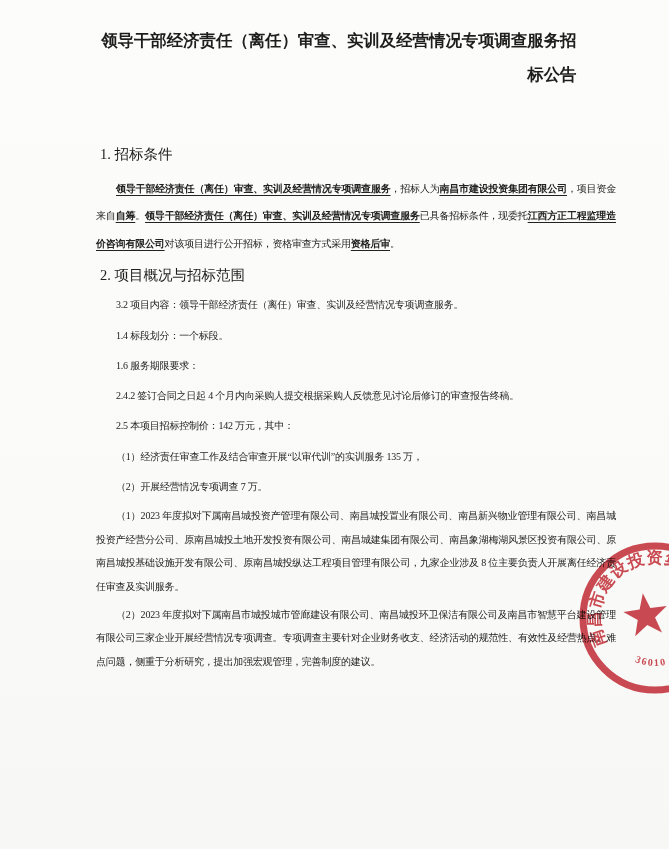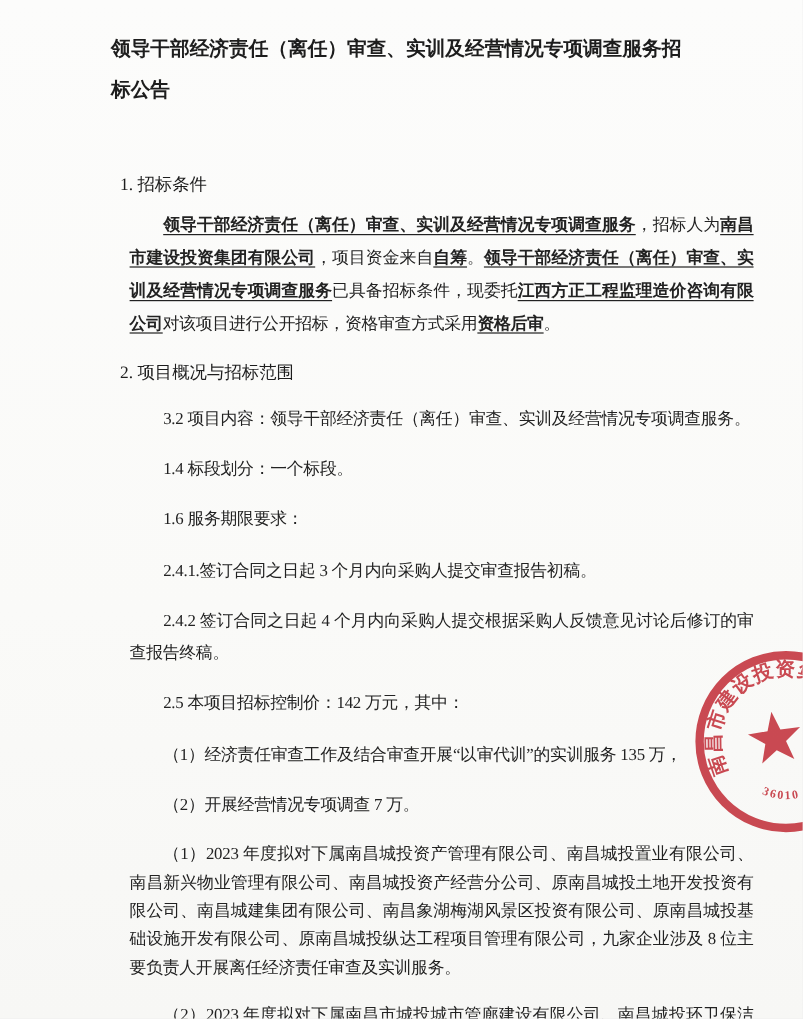--- a/index.html
+++ b/index.html
@@ -9,31 +9,31 @@
     font-family:"Liberation Serif","DejaVu Serif",serif;
   }
   .page{
     position:relative;width:669px;height:849px;overflow:hidden;
     background:linear-gradient(180deg,#fcfcfb 0%,#fafaf8 60%,#f7f7f5 100%);
     color:#1d1d1d;
   }
   .title{
     width:484px;margin:0 auto;padding-top:24px;
     font-size:16.4px;font-weight:700;line-height:34px;
-    text-align:left;letter-spacing:0;
+    text-align:right;letter-spacing:0;
   }
   .content{padding:0 57px 0 92px;}
   h2.sec-heading{
     margin:0 0 0 8px;font-size:14.5px;font-weight:400;line-height:20px;
   }
   .sec1 h2.sec-heading{margin-top:52px;}
   .sec2 h2.sec-heading{margin-top:8px;}
   p.para{
-    margin:16px;width:520px;
-    font-size:14px;letter-spacing:-0.2px;
+    margin:4px;width:520px;
+    font-size:10px;letter-spacing:-0.2px;
     text-align:justify;text-indent:2em;
     color:#222;
   }
   .sec1 p.para{margin-top:11px;line-height:27.4px;}
   #section2-items{margin-top:7px;}
   .sec2 p.item{line-height:26.3px;}
   .sec2 p.long{line-height:23.6px;}
   .seg.u{
     font-weight:700;
     text-decoration:underline;
@@ -64,21 +64,20 @@
       <h2 class="sec-heading">1. 招标条件</h2>
       <p class="para" id="section1-para"><span class="seg u">领导干部经济责任（离任）审查、实训及经营情况专项调查服务</span><span class="seg">，招标人为</span><span class="seg u">南昌市建设投资集团有限公司</span><span class="seg">，项目资金来自</span><span class="seg u">自筹</span><span class="seg">。</span><span class="seg u">领导干部经济责任（离任）审查、实训及经营情况专项调查服务</span><span class="seg">已具备招标条件，现委托</span><span class="seg u">江西方正工程监理造价咨询有限公司</span><span class="seg">对该项目进行公开招标，资格审查方式采用</span><span class="seg u">资格后审</span><span class="seg">。</span></p>
     </div>
 
     <div class="sec2">
       <h2 class="sec-heading">2. 项目概况与招标范围</h2>
       <div id="section2-items">
           <p class="para item">3.2 项目内容：领导干部经济责任（离任）审查、实训及经营情况专项调查服务。</p>
           <p class="para item">1.4 标段划分：一个标段。</p>
           <p class="para item">1.6 服务期限要求：</p>
-          <p class="para item">2.4.1.签订合同之日起 3 个月内向采购人提交审查报告初稿。</p>
           <p class="para item">2.4.2 签订合同之日起 4 个月内向采购人提交根据采购人反馈意见讨论后修订的审查报告终稿。</p>
           <p class="para item">2.5 本项目招标控制价：142 万元，其中：</p>
           <p class="para item">（1）经济责任审查工作及结合审查开展“以审代训”的实训服务 135 万，</p>
           <p class="para item">（2）开展经营情况专项调查 7 万。</p>
           <p class="para long">（1）2023 年度拟对下属南昌城投资产管理有限公司、南昌城投置业有限公司、南昌新兴物业管理有限公司、南昌城投资产经营分公司、原南昌城投土地开发投资有限公司、南昌城建集团有限公司、南昌象湖梅湖风景区投资有限公司、原南昌城投基础设施开发有限公司、原南昌城投纵达工程项目管理有限公司，九家企业涉及 8 位主要负责人开展离任经济责任审查及实训服务。</p>
           <p class="para long">（2）2023 年度拟对下属南昌市城投城市管廊建设有限公司、南昌城投环卫保洁有限公司及南昌市智慧平台建设管理有限公司三家企业开展经营情况专项调查。专项调查主要针对企业财务收支、经济活动的规范性、有效性及经营热点、难点问题，侧重于分析研究，提出加强宏观管理，完善制度的建议。</p>
         </div>
     </div>
 
   </div>

